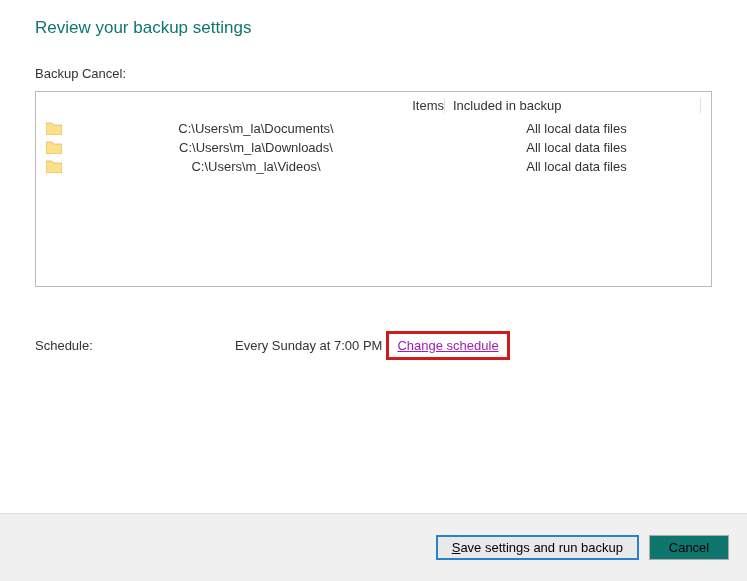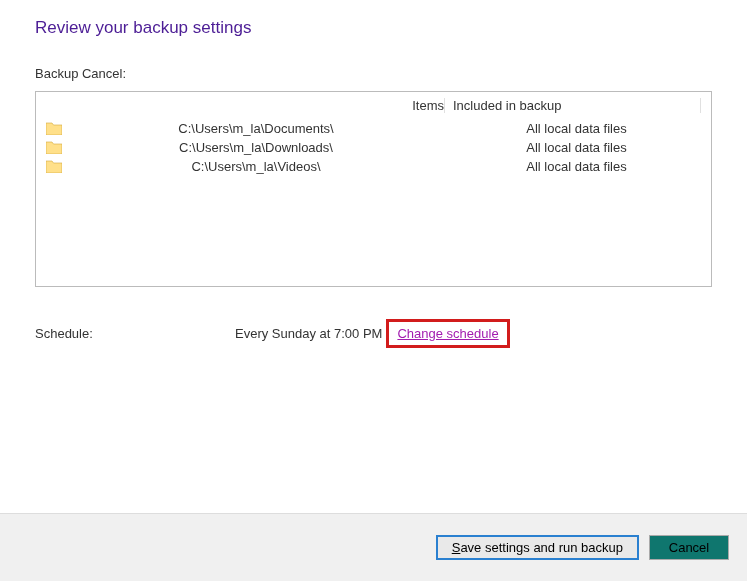--- a/index.html
+++ b/index.html
@@ -13,21 +13,21 @@
       color: #333;
       background: #fff;
       width: 747px;
       height: 581px;
       position: relative;
     }
     .content {
       padding: 18px 35px 0 35px;
     }
     .title {
-      color: #4c1d95;
+      color: #0f766e;
       font-size: 17px;
       font-weight: 400;
       margin-bottom: 28px;
     }
     .field-row {
       display: flex;
       margin-bottom: 18px;
     }
     .field-label {
       width: 200px;
@@ -79,21 +79,21 @@
     .item-path {
       width: 376px;
     }
     .item-included {
       flex: 1;
       padding-left: 8px;
     }
     .schedule-row {
       display: flex;
       align-items: center;
-      margin-top: 32px;
+      margin-top: 44px;
     }
     .schedule-label {
       width: 200px;
     }
     .schedule-value {
       margin-right: 4px;
     }
     .highlight-box {
       border: 3px solid #d21c1c;
       padding: 4px 8px;

